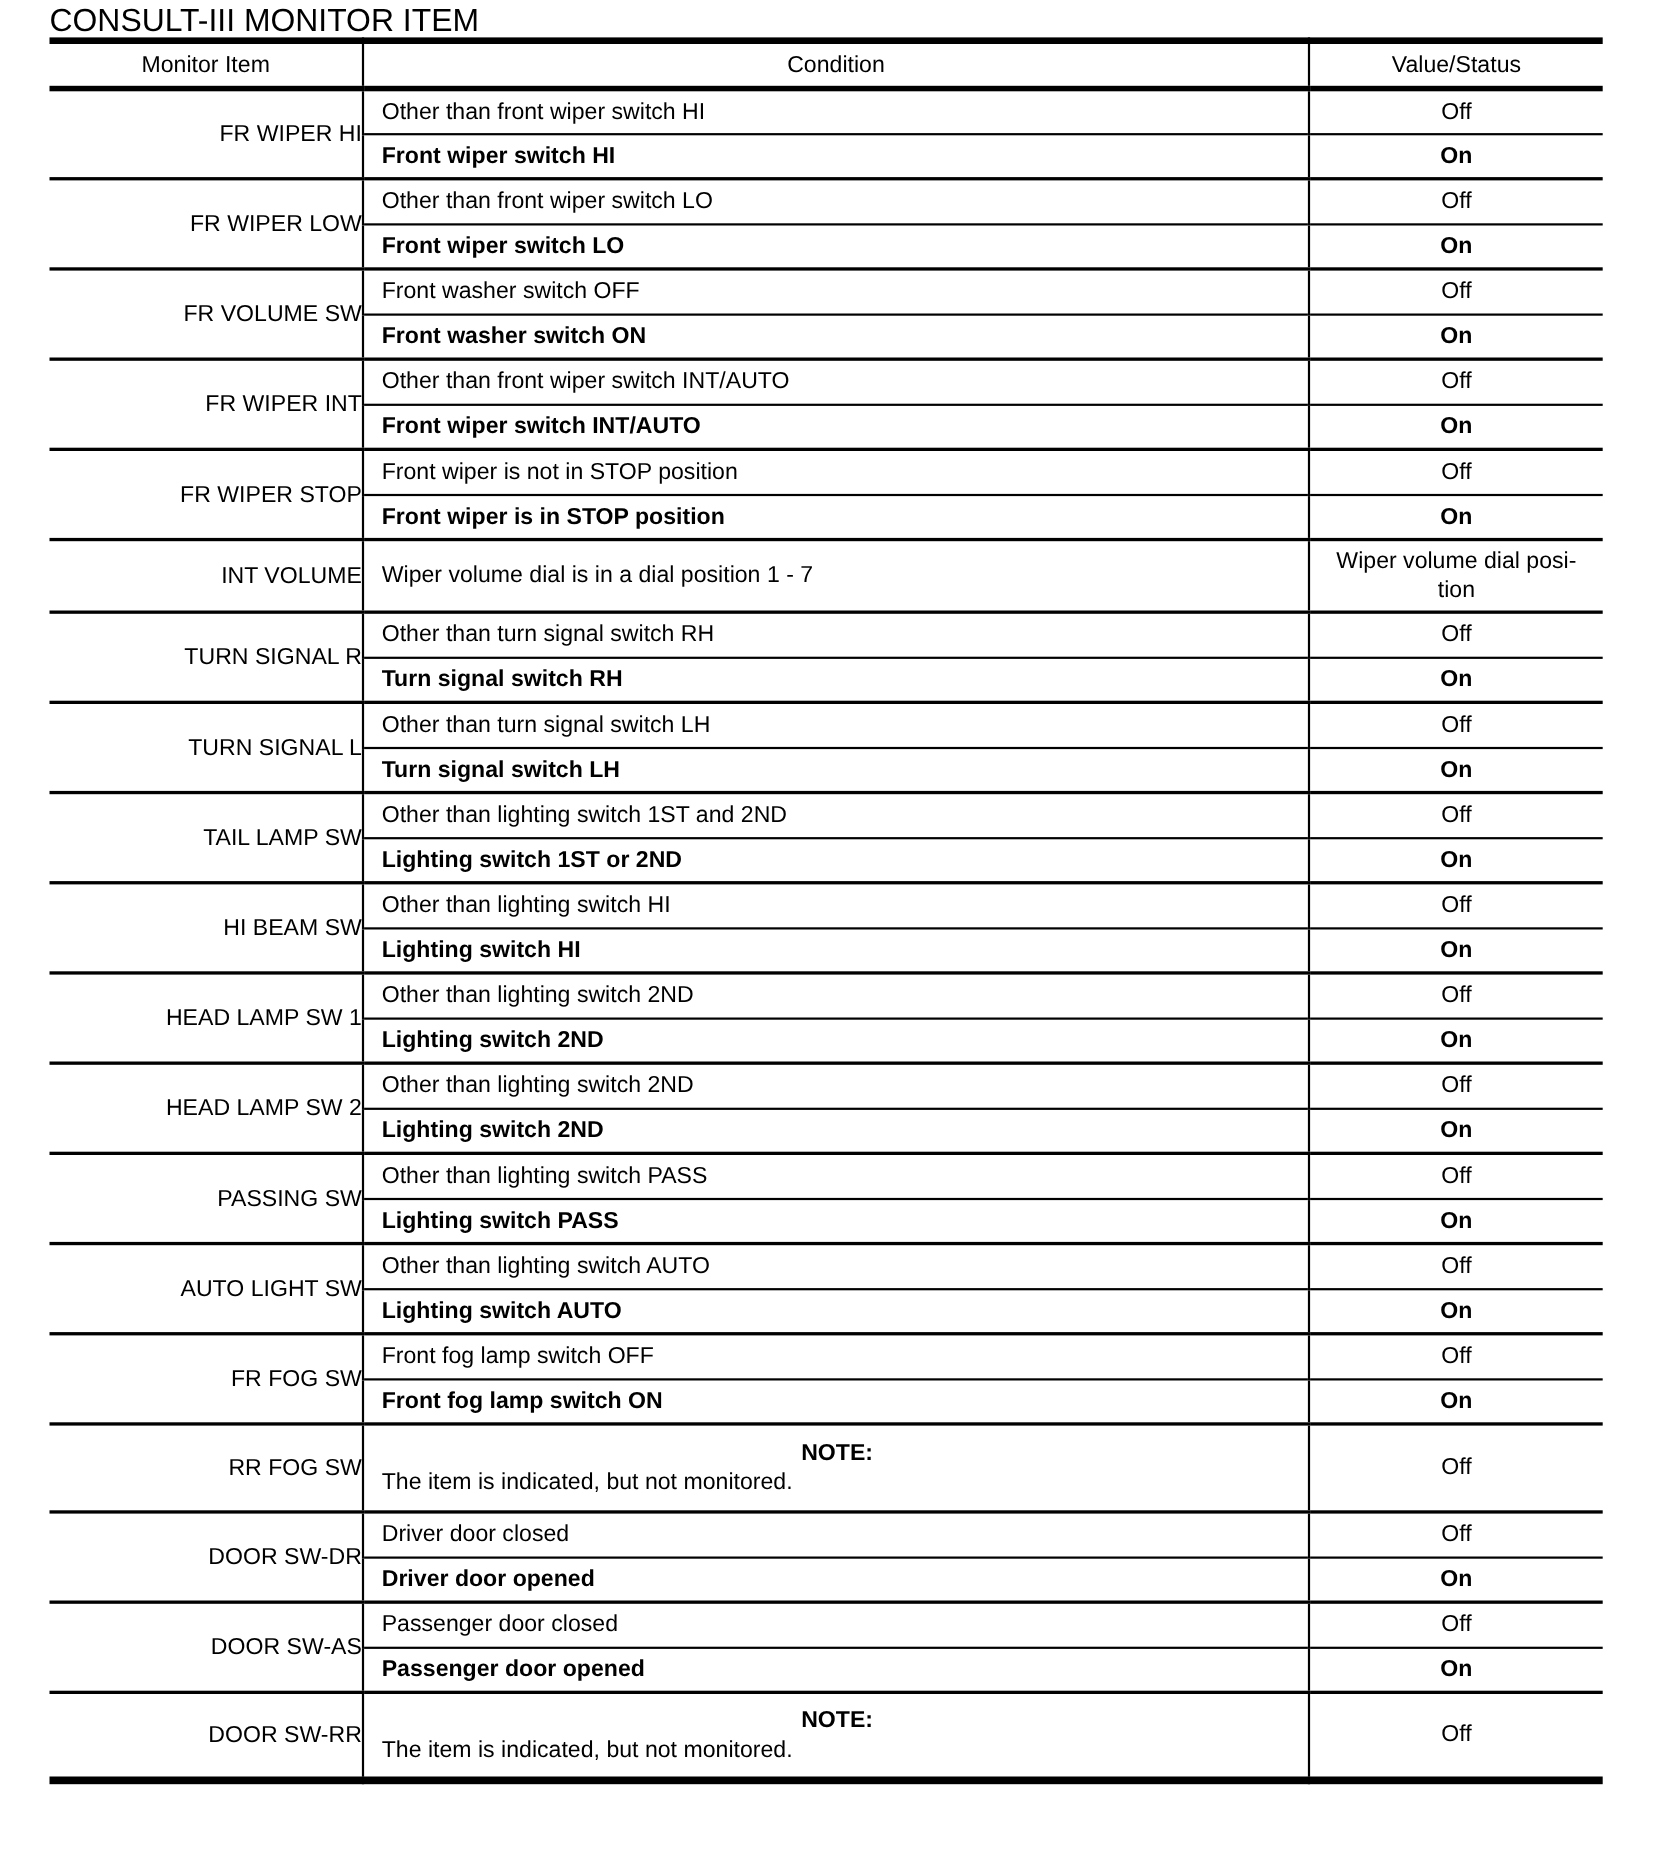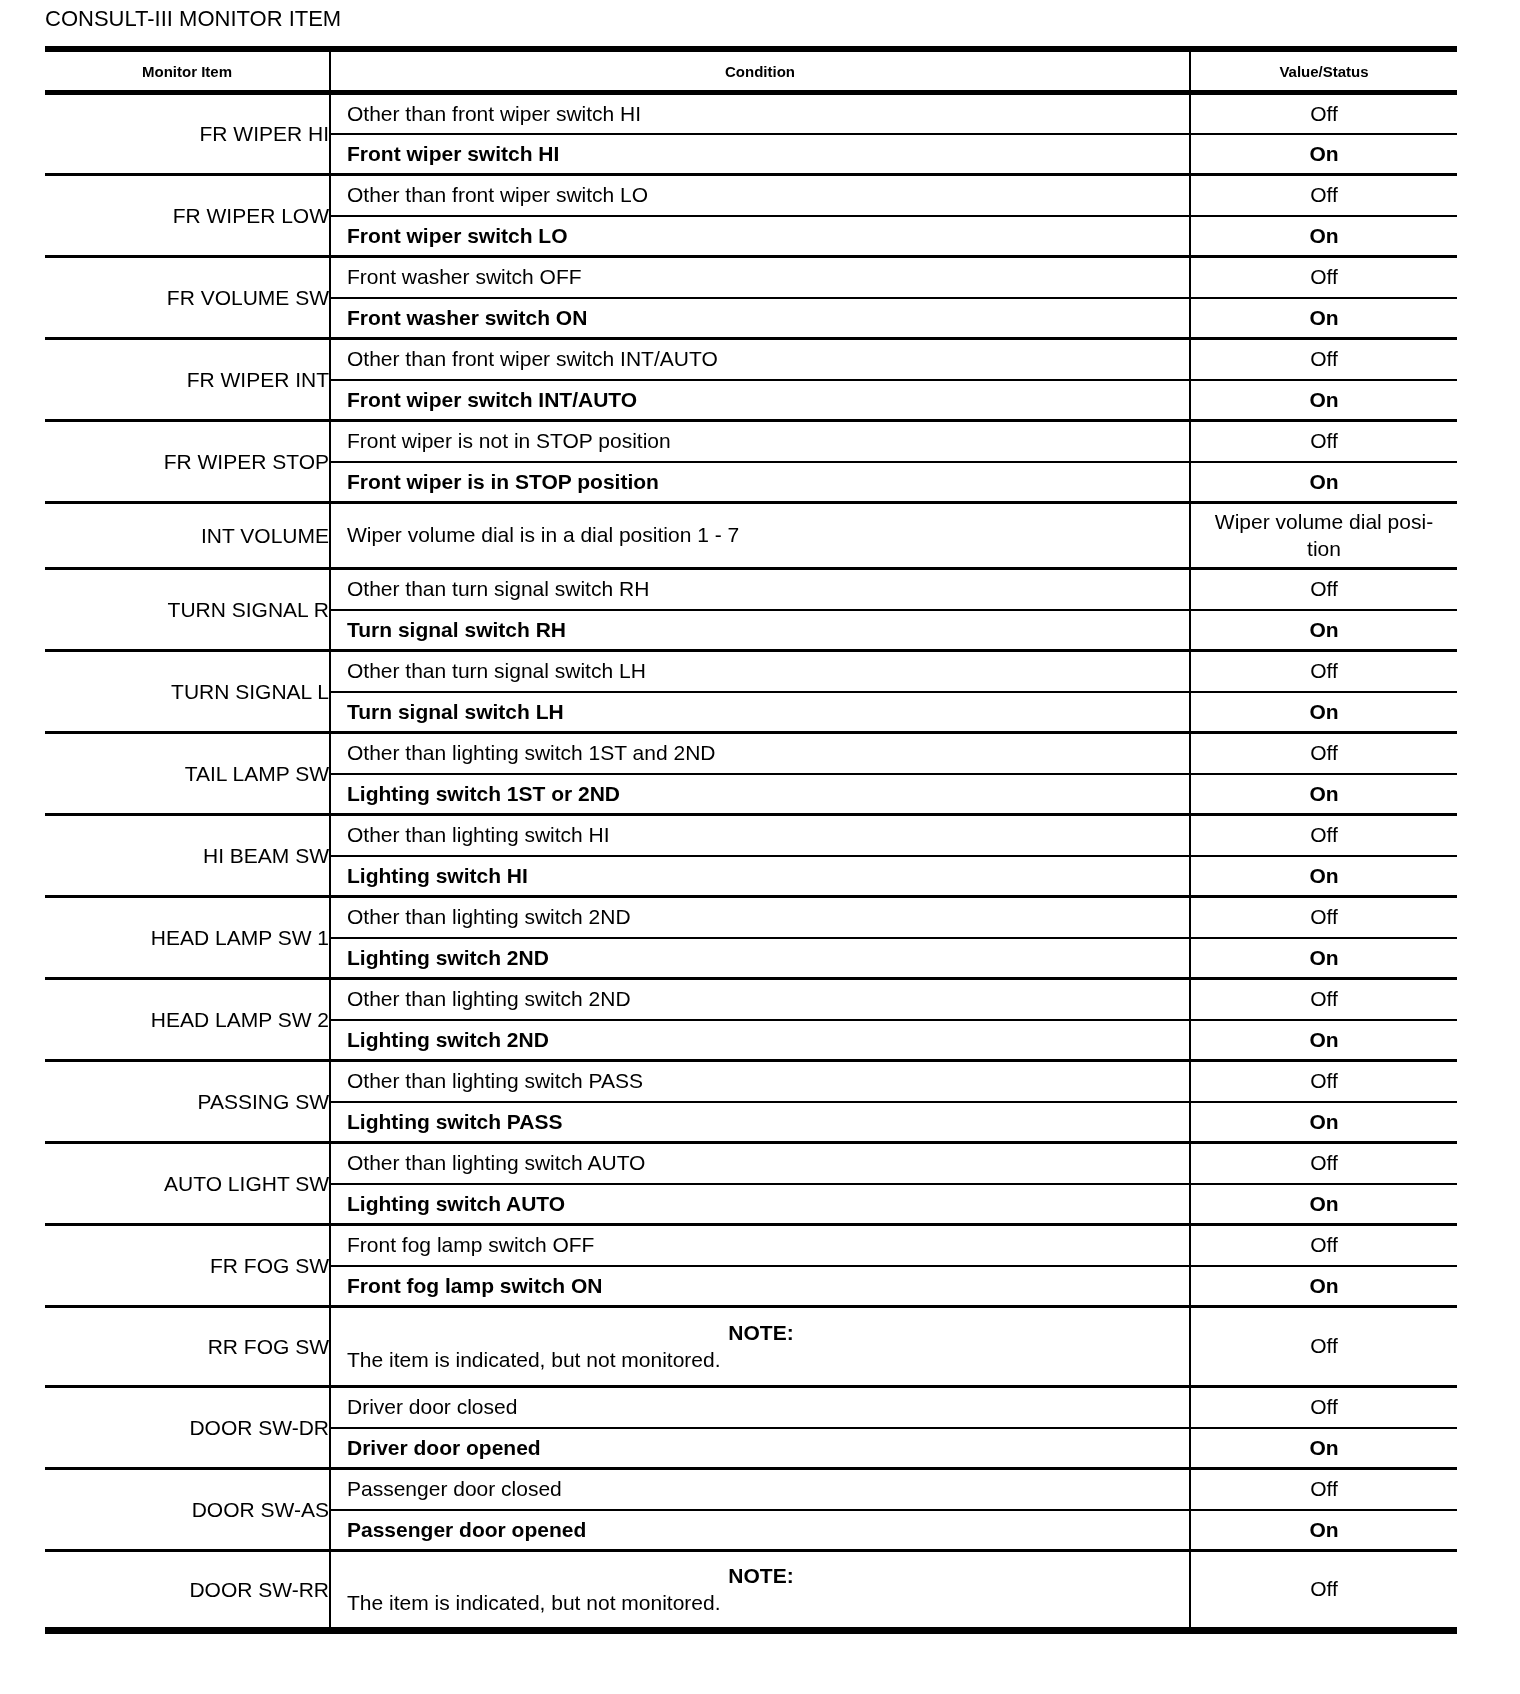--- a/index.html
+++ b/index.html
@@ -15,38 +15,38 @@
     color: #000000;
     -webkit-font-smoothing: antialiased;
   }
   .page {
     position: absolute;
     top: 6px;
     left: 45px;
     width: 1412px;
   }
   .doc-title {
-    font-size: 22px;
+    font-size: 29px;
     line-height: 26px;
-    margin: 0 0 14px 0;
+    margin: 0 0 2px 0;
     white-space: nowrap;
   }
   table.monitor {
     border-collapse: collapse;
     table-layout: fixed;
     width: 1412px;
     border-top: 6px solid #000;
     border-bottom: 7px solid #000;
   }
   col.col-item { width: 285px; }
   col.col-cond { width: 860px; }
   col.col-val  { width: 267px; }
   th {
-    font-weight: bold;
-    font-size: 15px;
+    font-weight: normal;
+    font-size: 21px;
     height: 38px;
     text-align: center;
     vertical-align: middle;
     padding: 0;
     border-bottom: 5px solid #000;
   }
   th.h-cond, th.h-val { border-left: 2px solid #000; }
   td {
     font-size: 21px;
     vertical-align: middle;

